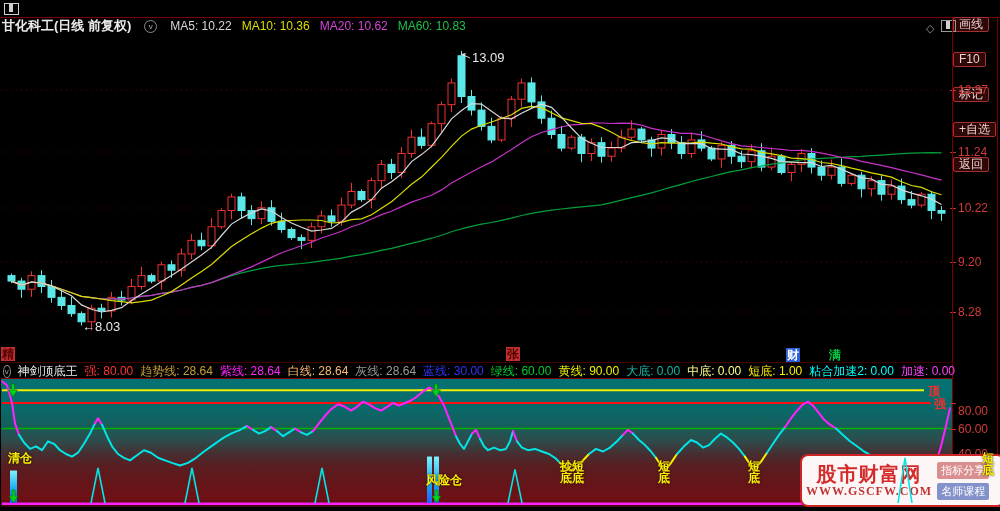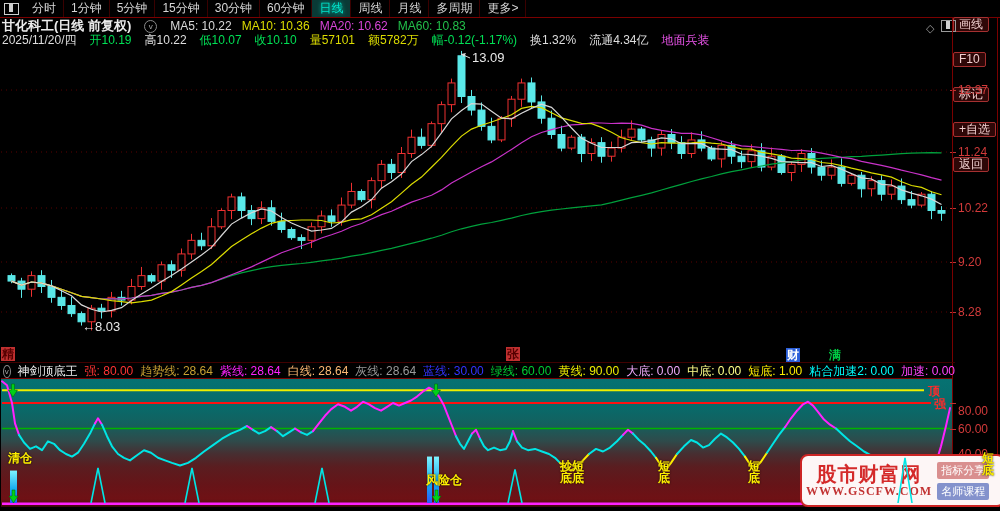--- a/index.html
+++ b/index.html
@@ -45,33 +45,20 @@
   .chart-wm-char{position:absolute;font-size:12px;line-height:14px;width:14px;text-align:center;font-weight:bold;z-index:2;}
   svg{position:absolute;overflow:visible;}
 </style>
 </head>
 <body>
 
 <div id="app">
 
   <div id="toolbar" class="abs">
     <span class="win-icon"></span>
-    <div id="tb-left" style="display: flex;">
-        <span class="tb-item">分时</span>
-        <span class="tb-item">1分钟</span>
-        <span class="tb-item">5分钟</span>
-        <span class="tb-item">15分钟</span>
-        <span class="tb-item">30分钟</span>
-        <span class="tb-item">60分钟</span>
-        <span class="tb-item active">日线</span>
-        <span class="tb-item">周线</span>
-        <span class="tb-item">月线</span>
-        <span class="tb-item">多周期</span>
-        <span class="tb-item">更多&gt;</span>
-      </div>
     <div id="tb-right">
       <span class="win-icon" style="border-color:#9a9a9a;"></span>
     <span class="tb-btn">复权</span>
         <span class="tb-btn">叠加</span>
         <span class="tb-btn">多股</span>
         <span class="tb-btn">统计</span>
         <span class="tb-btn">画线</span>
         <span class="tb-btn">F10</span>
         <span class="tb-btn">标记</span>
         <span class="tb-btn">+自选</span>
@@ -88,33 +75,20 @@
         <span style="color: rgb(216, 69, 216);">MA20: 10.62</span>
         <span style="color: rgb(34, 192, 74);">MA60: 10.83</span>
       </span>
   </div>
   <div class="abs" style="left:926px;top:21px;">
     <span class="hdr-corner">◇</span>
   </div>
   <div class="abs" style="left:941px;top:20px;">
     <span class="win-icon" style="border-color:#9a9a9a;margin:0;"></span>
   </div>
-  <div class="abs hrow" style="top:33px;" id="info-row">
-      <span style="color: rgb(222, 222, 222);">2025/11/20/四</span>
-      <span style="color: rgb(0, 224, 85);">开10.19</span>
-      <span style="color: rgb(222, 222, 222);">高10.22</span>
-      <span style="color: rgb(0, 224, 85);">低10.07</span>
-      <span style="color: rgb(0, 224, 85);">收10.10</span>
-      <span style="color: rgb(220, 220, 0);">量57101</span>
-      <span style="color: rgb(220, 220, 0);">额5782万</span>
-      <span style="color: rgb(0, 224, 85);">幅-0.12(-1.17%)</span>
-      <span style="color: rgb(222, 222, 222);">换1.32%</span>
-      <span style="color: rgb(222, 222, 222);">流通4.34亿</span>
-      <span style="color: rgb(238, 85, 238);">地面兵装</span>
-    </div>
 
   <div class="abs" style="left:0;top:48px;width:952px;height:314px;">
     <svg id="main-svg" width="952" height="314" viewBox="0 0 952 314">
         <line x1="1" y1="42" x2="948" y2="42" stroke="#5a0000" stroke-width="1" stroke-dasharray="1,4"></line>
         <line x1="1" y1="104" x2="948" y2="104" stroke="#5a0000" stroke-width="1" stroke-dasharray="1,4"></line>
         <line x1="1" y1="160" x2="948" y2="160" stroke="#5a0000" stroke-width="1" stroke-dasharray="1,4"></line>
         <line x1="1" y1="214" x2="948" y2="214" stroke="#5a0000" stroke-width="1" stroke-dasharray="1,4"></line>
         <line x1="1" y1="264" x2="948" y2="264" stroke="#5a0000" stroke-width="1" stroke-dasharray="1,4"></line>
         <line x1="11.5" y1="225.46120000000005" x2="11.5" y2="235.23159999999993" stroke="#5ae8e8" stroke-width="1"></line>
         <rect x="8" y="227.63240000000002" width="7" height="5.427999999999969" fill="#5ae8e8" stroke="#5ae8e8" stroke-width="1"></rect>
@@ -340,21 +314,21 @@
     <span id="ind-title">神剑顶底王</span>
     <span id="ind-params" style="display:flex;gap:7px;">
         <span style="color: rgb(255, 51, 51);">强: 80.00</span>
         <span style="color: rgb(200, 160, 50);">趋势线: 28.64</span>
         <span style="color: rgb(255, 34, 255);">紫线: 28.64</span>
         <span style="color: #fdba74;">白线: 28.64</span>
         <span style="color: rgb(154, 154, 154);">灰线: 28.64</span>
         <span style="color: rgb(51, 51, 255);">蓝线: 30.00</span>
         <span style="color: rgb(0, 204, 51);">绿线: 60.00</span>
         <span style="color: rgb(238, 238, 0);">黄线: 90.00</span>
-        <span style="color: #f0abfc;">大底: 0.00</span>
+        <span style="color: #14b8a6;">大底: 0.00</span>
         <span style="color: rgb(255, 255, 136);">中底: 0.00</span>
         <span style="color: rgb(255, 238, 0);">短底: 1.00</span>
         <span style="color: rgb(0, 255, 255);">粘合加速2: 0.00</span>
         <span style="color: rgb(255, 68, 255);">加速: 0.00</span>
       </span>
   </div>
 
   <div id="sub-bg" class="abs"></div>
   <div class="abs" style="left:0;top:378px;width:952px;height:129px;z-index:3;">
     <svg id="sub-svg" width="952" height="129" viewBox="0 0 952 129">

